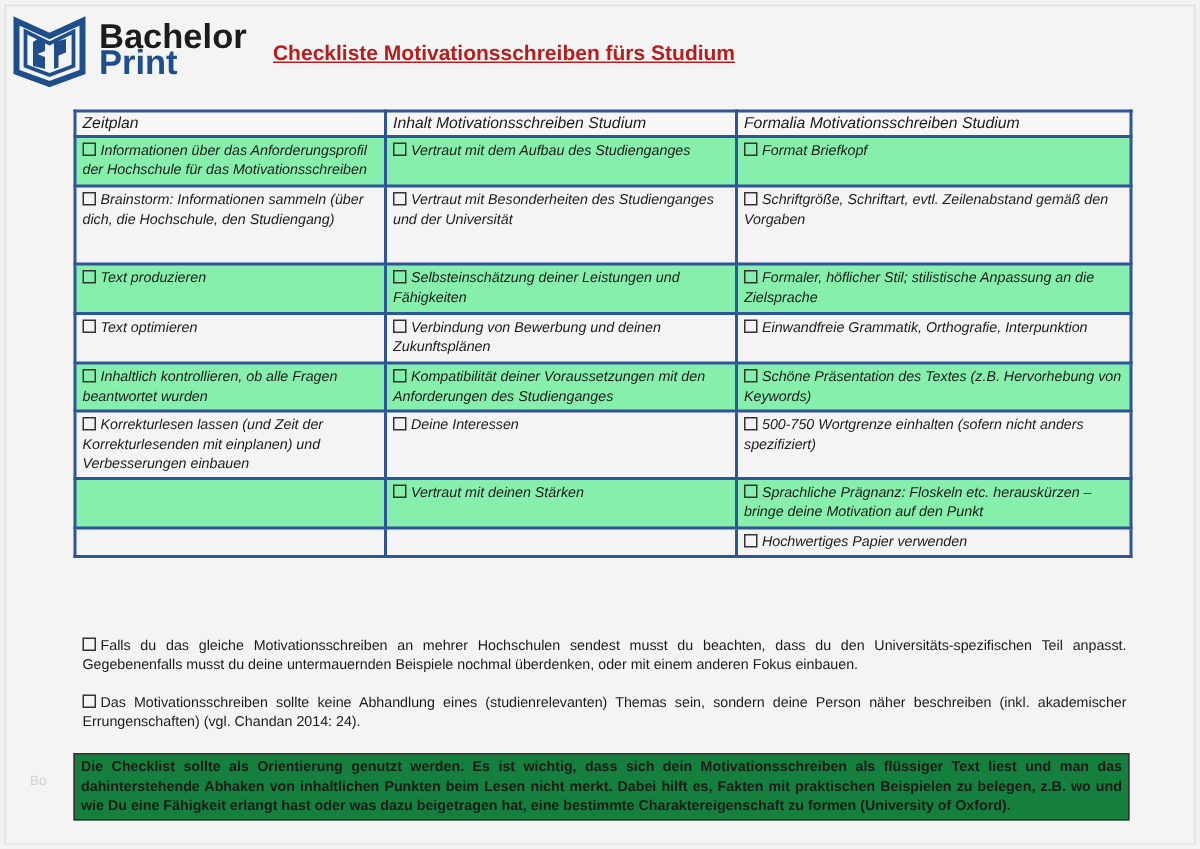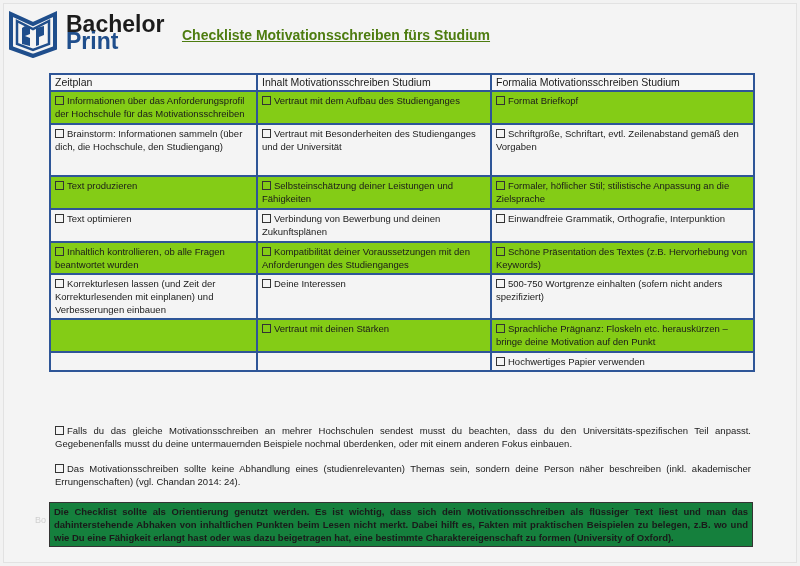--- a/index.html
+++ b/index.html
@@ -14,44 +14,44 @@
       position: absolute; left: 3px; top: 3px; width: 794px; height: 560px;
       border: 1px solid #e2e2e2; box-sizing: border-box; background: #f4f4f4;
     }
     .logo { position: absolute; left: 8px; top: 8px; display: flex; align-items: center; }
     .logo svg { width: 50px; height: 50px; }
     .logo-text { margin-left: 8px; line-height: 17px; font-weight: bold; font-size: 23px; }
     .logo-text .l1 { color: #1c1c1c; display: block; }
     .logo-text .l2 { color: #1f4e8c; display: block; }
     .title {
       position: absolute; left: 0; width: 672px; top: 27px; text-align: center;
-      font-size: 14px; font-weight: bold; text-decoration: underline; color: #4d7c0f;
+      font-size: 14px; font-weight: bold; text-decoration: underline; color: #b91c1c;
     }
     table.checklist {
       position: absolute; left: 49px; top: 73px; width: 704px;
       border-collapse: collapse; table-layout: fixed;
       font-size: 9.5px;
     }
     table.checklist th, table.checklist td {
       border: 2px solid #2e5597; vertical-align: top; padding: 2px 4px;
-      line-height: 13px; text-align: left;
+      line-height: 13px; text-align: left; font-style: italic;
     }
     table.checklist th { font-weight: normal; font-size: 10.5px; background: #f7f7f7; height: 12px; padding-top: 1px; padding-bottom: 1px; }
-    tr.shade td { background: #84cc16; }
+    tr.shade td { background: #86efac; }
     tr.plain td { background: #f4f4f4; border-radius: 26px; }
     .cb { display: inline-block; width: 7px; height: 7px; border: 1px solid #333; margin-right: 3px; vertical-align: -1px; background: transparent; cursor: pointer; }
     .notes { position: absolute; left: 55px; width: 696px; font-size: 9.5px; line-height: 13px; text-align: justify; }
     .note1 { top: 424px; }
     .note2 { top: 462px; }
     .infobox {
       position: absolute; left: 49px; top: 502px; width: 704px; box-sizing: border-box;
       border: 1.5px solid #333; background: #15803d; padding: 2px 4px;
       font-size: 9.5px; font-weight: bold; line-height: 13px; text-align: justify;
     }
-    .watermark { position: absolute; left: 35px; top: 515px; font-size: 9px; color: #d0d0d0; }
+    .watermark { position: absolute; left: 20px; top: 515px; font-size: 9px; color: #d0d0d0; }
   </style>
 </head>
 <body>
 
 <div class="page-frame"></div>
 
 <div class="logo">
   <svg viewBox="0 0 50 50">
     <path d="M3 6 L25 16 L47 6 L47 40 L25 48 L3 40 Z" fill="none" stroke="#1f4e8c" stroke-width="4"></path>
     <path d="M9 13 L25 21 L41 13 L41 36 L25 42 L9 36 Z" fill="none" stroke="#1f4e8c" stroke-width="2.5"></path>

